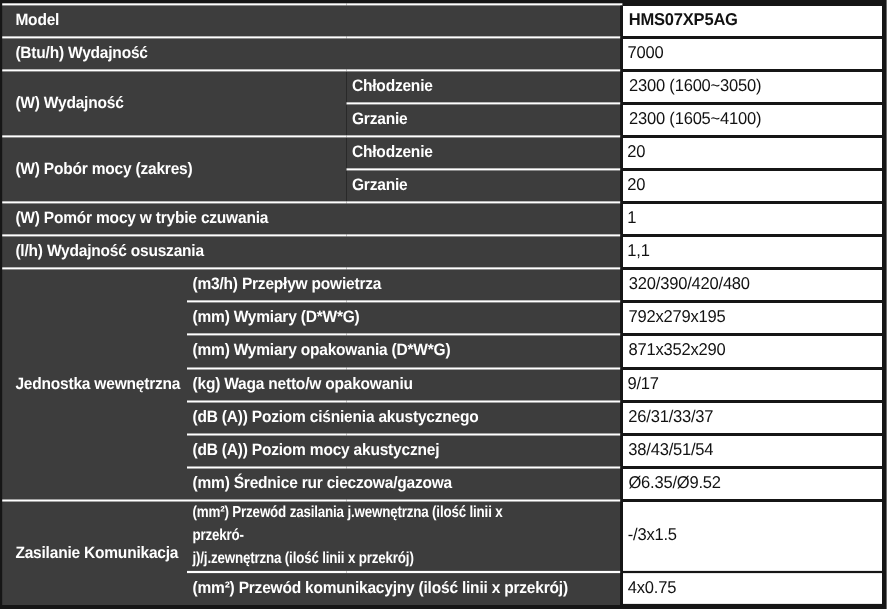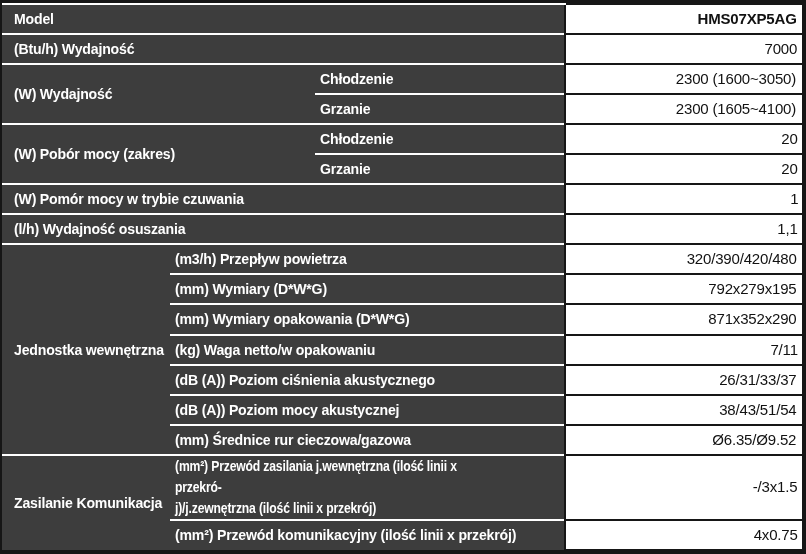--- a/index.html
+++ b/index.html
@@ -4,21 +4,21 @@
 <style>
   html,body{margin:0;padding:0;background:#fff;}
   body{width:806px;height:554px;overflow:hidden;font-family:"Liberation Sans",sans-serif;}
   .frame{width:806px;height:554px;box-sizing:border-box;background:#161616;padding:3px 3px 3px 2px;}
   table.spec{width:801px;height:548px;border-collapse:collapse;table-layout:fixed;}
   td{vertical-align:middle;overflow:hidden;}
   
   td.lbl{background:#3d3d3d;color:#fff;border-top:2px solid #fff;padding:0 4px 0 12px;}
   td.sub{padding-left:5px;margin-top:48px;}
   
-  td.val{background:#ffffff;color:#121212;border:2px solid #161616;text-align:right;padding:0 4px;}
+  td.val{background:#ffffff;color:#121212;border:2px solid #161616;text-align:left;padding:0 4px;}
   tr{height:30px;}
   tr.double{height:60px;}
   .lt{display:inline-block;font-weight:700;font-size:15px;letter-spacing:-0.2px;white-space:nowrap;transform:scaleX(0.94);transform-origin:0 50%;}
   .lt.wrap2{white-space:pre-line;font-size:14.5px;line-height:1.45;transform:scaleX(0.84);}
   .vt{display:inline-block;font-size:15.5px;letter-spacing:-0.2px;white-space:nowrap;transform:scaleX(0.97);transform-origin:50% 50%;}
   .vt.bold{font-weight:700;}
 </style>
 </head>
 <body>
 
@@ -79,21 +79,21 @@
     <tr>
       <td class="lbl sub" colspan="2"><span class="lt">(mm) Wymiary (D*W*G)</span></td>
       <td class="val"><span class="vt">792x279x195</span></td>
     </tr>
     <tr>
       <td class="lbl sub" colspan="2"><span class="lt">(mm) Wymiary opakowania (D*W*G)</span></td>
       <td class="val"><span class="vt">871x352x290</span></td>
     </tr>
     <tr>
       <td class="lbl sub" colspan="2"><span class="lt">(kg) Waga netto/w opakowaniu</span></td>
-      <td class="val"><span class="vt">7/11</span></td>
+      <td class="val"><span class="vt">9/17</span></td>
     </tr>
     <tr>
       <td class="lbl sub" colspan="2"><span class="lt">(dB (A)) Poziom ciśnienia akustycznego</span></td>
       <td class="val"><span class="vt">26/31/33/37</span></td>
     </tr>
     <tr>
       <td class="lbl sub" colspan="2"><span class="lt">(dB (A)) Poziom mocy akustycznej</span></td>
       <td class="val"><span class="vt">38/43/51/54</span></td>
     </tr>
     <tr>

